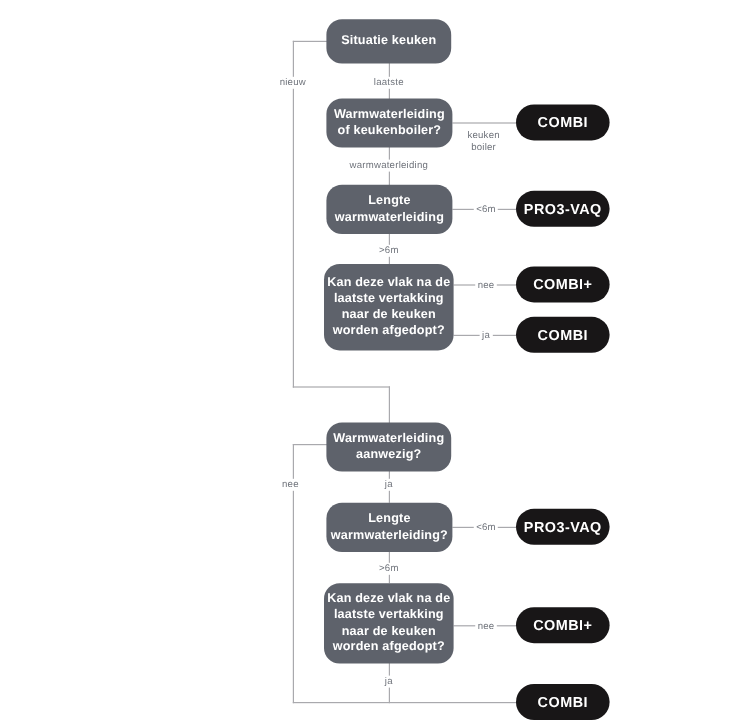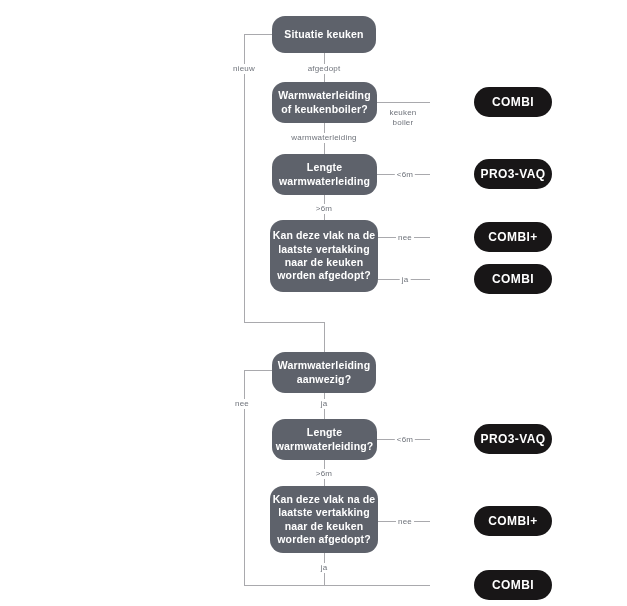--- a/index.html
+++ b/index.html
@@ -51,21 +51,20 @@
     border-radius: 16px;
     color: #ffffff;
     display: flex;
     align-items: center;
     justify-content: center;
     text-align: center;
     font-weight: bold;
     font-size: 12px;
     letter-spacing: 0.4px;
     box-sizing: border-box;
-    margin-left: 44px;
   }
 
   
   .edge-label {
     position: absolute;
     color: #6f737b;
     font-size: 8px;
     letter-spacing: 0.2px;
     line-height: 1.25;
     white-space: pre-line;
@@ -177,21 +176,21 @@
   <div class="pill" style="left:430px; top:506px; width:78px; height:30px;">
     <span>COMBI+</span>
   </div>
 
   <div class="pill" style="left:430px; top:570px; width:78px; height:30px;">
     <span>COMBI</span>
   </div>
 
   <div class="edge-label center" style="left:244px; top:64px;">nieuw</div>
 
-  <div class="edge-label center" style="left:324px; top:64px;">afgedopt</div>
+  <div class="edge-label center" style="left:324px; top:64px;">laatste</div>
 
   <div class="edge-label center" style="left:403px; top:108px;">keuken
 boiler</div>
 
   <div class="edge-label center" style="left:324px; top:133px;">warmwaterleiding</div>
 
   <div class="edge-label center" style="left:405px; top:170px;">&lt;6m</div>
 
   <div class="edge-label center" style="left:324px; top:204px;">&gt;6m</div>
 

